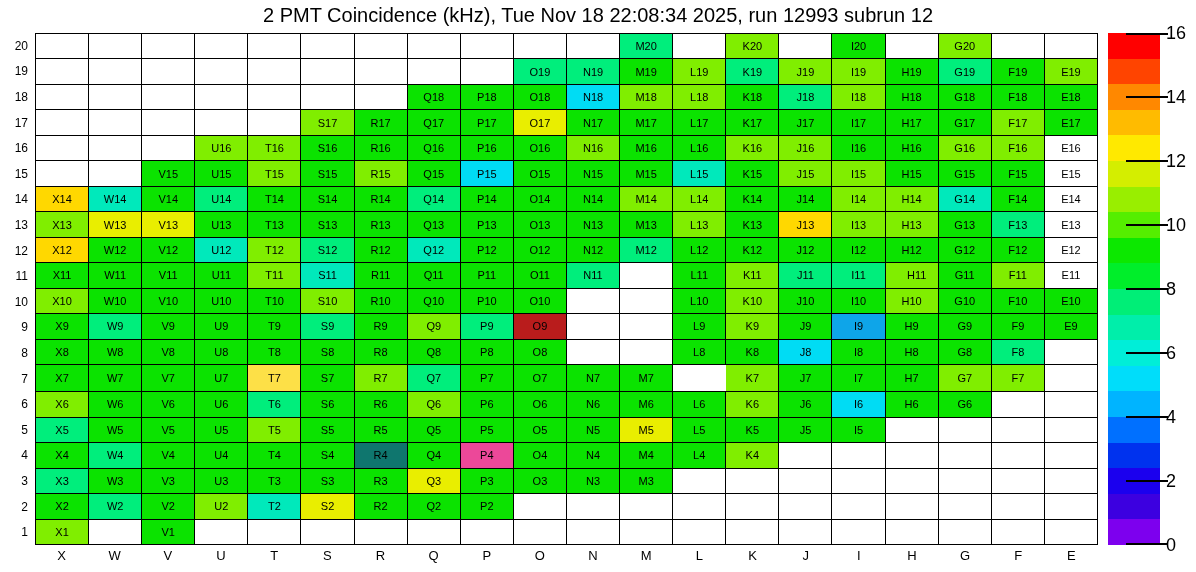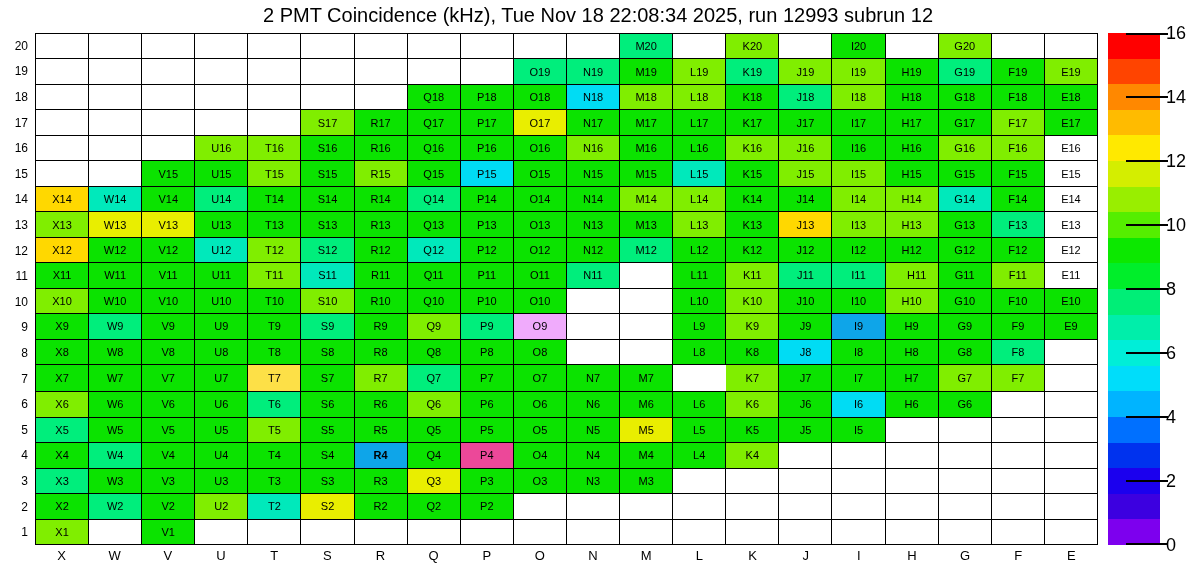--- a/index.html
+++ b/index.html
@@ -274,21 +274,21 @@
       <div class="cell" style="background: rgb(11, 227, 0);">E10</div>
       <div class="cell" style="background: rgb(11, 227, 0);">X9</div>
       <div class="cell" style="background: rgb(0, 238, 124);">W9</div>
       <div class="cell" style="background: rgb(11, 227, 0);">V9</div>
       <div class="cell" style="background: rgb(11, 227, 0);">U9</div>
       <div class="cell" style="background: rgb(11, 227, 0);">T9</div>
       <div class="cell" style="background: rgb(0, 238, 124);">S9</div>
       <div class="cell" style="background: rgb(11, 227, 0);">R9</div>
       <div class="cell" style="background: rgb(128, 238, 0);">Q9</div>
       <div class="cell" style="background: rgb(0, 238, 124);">P9</div>
-      <div class="cell" style="background: #f0abfc;">O9</div>
+      <div class="cell" style="background: #b91c1c;">O9</div>
       <div class="cell"></div>
       <div class="cell"></div>
       <div class="cell" style="background: rgb(11, 227, 0);">L9</div>
       <div class="cell" style="background: rgb(128, 238, 0);">K9</div>
       <div class="cell" style="background: rgb(11, 227, 0);">J9</div>
       <div class="cell" style="background: #0ea5e9;">I9</div>
       <div class="cell" style="background: rgb(11, 227, 0);">H9</div>
       <div class="cell" style="background: rgb(11, 227, 0);">G9</div>
       <div class="cell" style="background: rgb(11, 227, 0);">F9</div>
       <div class="cell" style="background: rgb(11, 227, 0);">E9</div>
@@ -371,21 +371,21 @@
       <div class="cell"></div>
       <div class="cell"></div>
       <div class="cell"></div>
       <div class="cell"></div>
       <div class="cell" style="background: rgb(11, 227, 0);">X4</div>
       <div class="cell" style="background: rgb(0, 238, 124);">W4</div>
       <div class="cell" style="background: rgb(11, 227, 0);">V4</div>
       <div class="cell" style="background: rgb(11, 227, 0);">U4</div>
       <div class="cell" style="background: rgb(11, 227, 0);">T4</div>
       <div class="cell" style="background: rgb(11, 227, 0);">S4</div>
-      <div class="cell" style="background: #0ea5e9; font-weight: bold;">R4</div>
+      <div class="cell" style="background: #0f766e;">R4</div>
       <div class="cell" style="background: rgb(11, 227, 0);">Q4</div>
       <div class="cell" style="background: #ec4899;">P4</div>
       <div class="cell" style="background: rgb(11, 227, 0);">O4</div>
       <div class="cell" style="background: rgb(11, 227, 0);">N4</div>
       <div class="cell" style="background: rgb(11, 227, 0);">M4</div>
       <div class="cell" style="background: rgb(11, 227, 0);">L4</div>
       <div class="cell" style="background: rgb(128, 238, 0);">K4</div>
       <div class="cell"></div>
       <div class="cell"></div>
       <div class="cell"></div>

